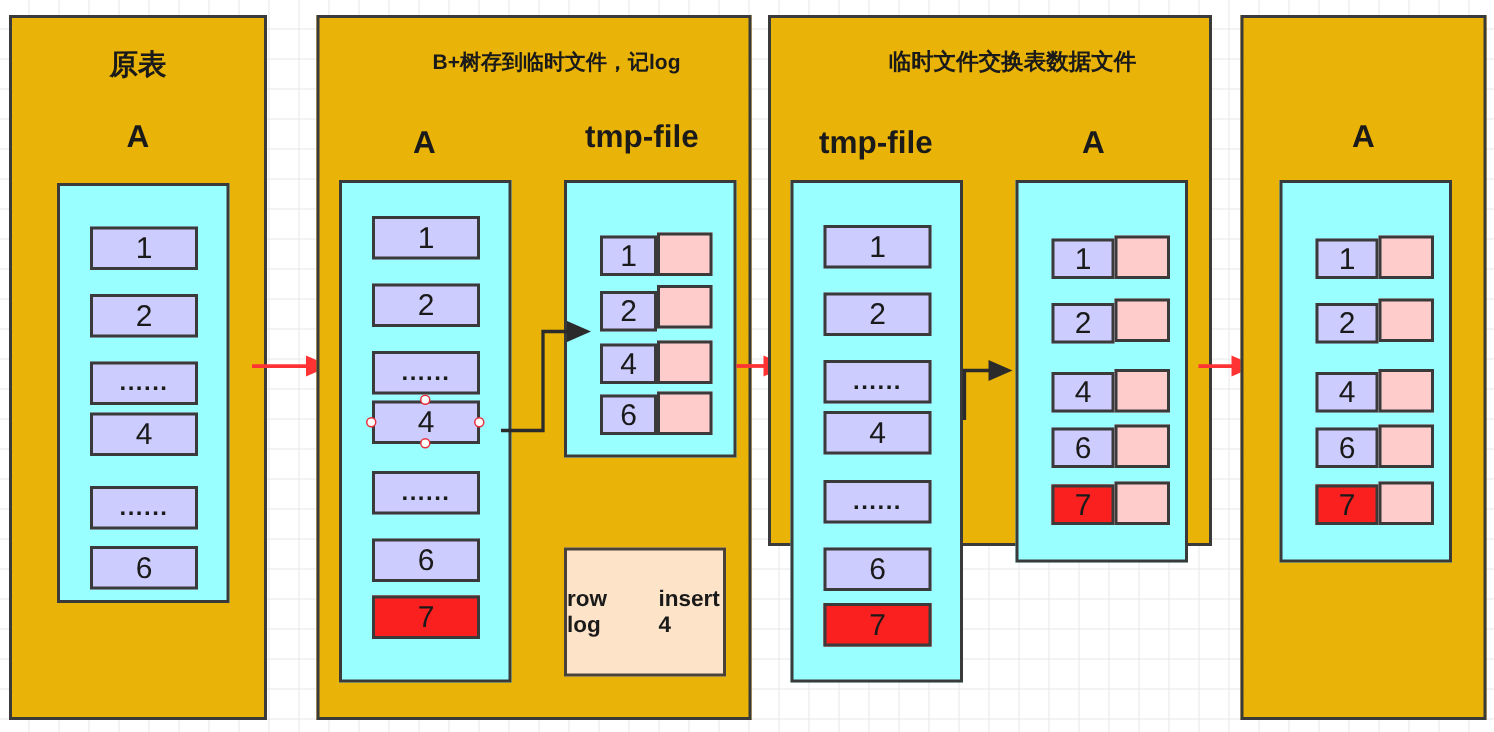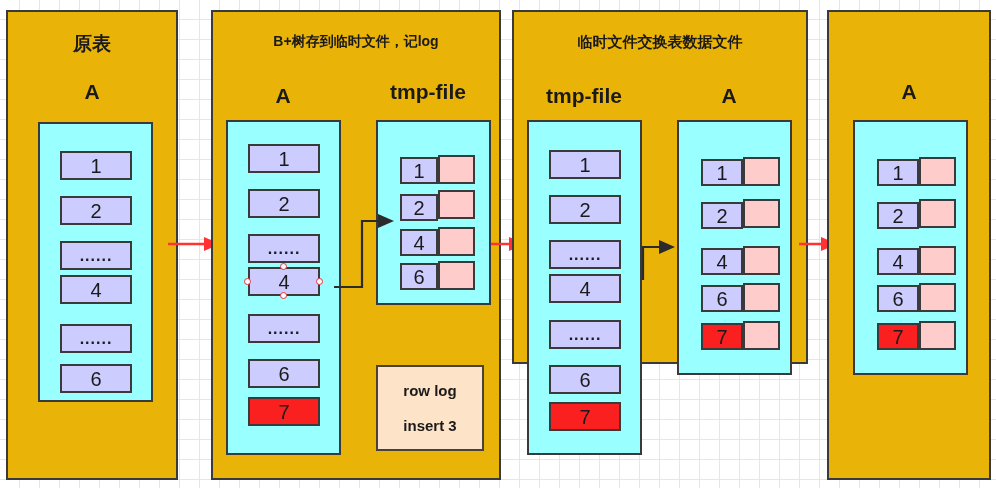--- a/index.html
+++ b/index.html
@@ -39,21 +39,21 @@
     position: absolute;
     left: 0;
     width: 100%;
     text-align: center;
     font-weight: bold;
     color: #1a1a1a;
     line-height: 1.1;
     white-space: nowrap;
   }
   .title-big   { font-size: 19px; }
-  .title-mid   { font-size: 14px; }
+  .title-mid   { font-size: 14px; padding-left: 15px; }
   .col-label {
     position: absolute;
     text-align: center;
     font-weight: bold;
     font-size: 21px;
     color: #1a1a1a;
     white-space: nowrap;
   }
 
   
@@ -81,21 +81,21 @@
   .cell.pink   { background: #ffcccc; }
   .cell.dots   { font-size: 16px; letter-spacing: 1px; font-weight: bold; }
 
   
   .log-box {
     position: absolute;
     background: #fde3c8;
     border: 2px solid #4a4238;
     box-sizing: border-box;
     display: flex;
-    flex-direction: column;
+    flex-direction: row;
     align-items: center;
     justify-content: center;
     gap: 18px;
     font-weight: bold;
     font-size: 15px;
     color: #1a1a1a;
   }
 
   
   .arrow-svg {
@@ -170,21 +170,21 @@
     <div class="cell pink" style="left:60px; top:139px; width:37px; height:29px;"></div>
   </div>
 
   <svg class="arrow-svg" style="left:121px; top:195px; width:62px; height:90px;" viewBox="0 0 62 90">
     <path d="M 0 80 L 28 80 L 28 14 L 46 14" fill="none" stroke="#2b2b2b" stroke-width="2.2"></path>
     <polygon points="44,7 60,14 44,21" fill="#2b2b2b"></polygon>
   </svg>
 
   <div class="log-box" style="left:163px; top:353px; width:108px; height:86px;">
     <span>row log</span>
-    <span>insert 3</span>
+    <span>insert 4</span>
   </div>
 </div>
 
 <svg class="arrow-svg" style="left:489px; top:232px; width:40px; height:24px;" viewBox="0 0 40 24">
   <line x1="2" y1="12" x2="22" y2="12" stroke="#ff3333" stroke-width="2.5"></line>
   <polygon points="20,5 36,12 20,19" fill="#ff3333"></polygon>
 </svg>
 
 <div class="panel" style="left:512px; top:10px; width:296px; height:354px;">
   <div class="panel-title title-mid" style="top:22px; font-size:15px;">临时文件交换表数据文件</div>

